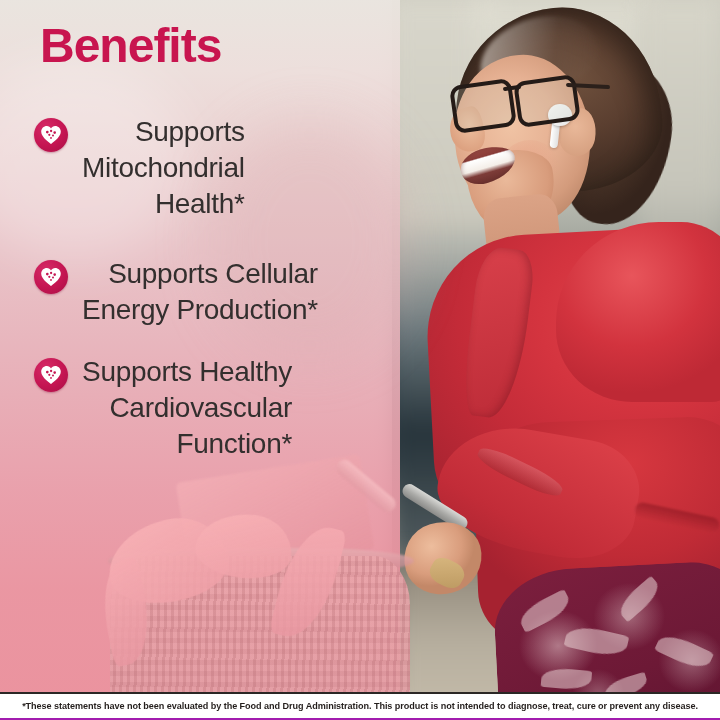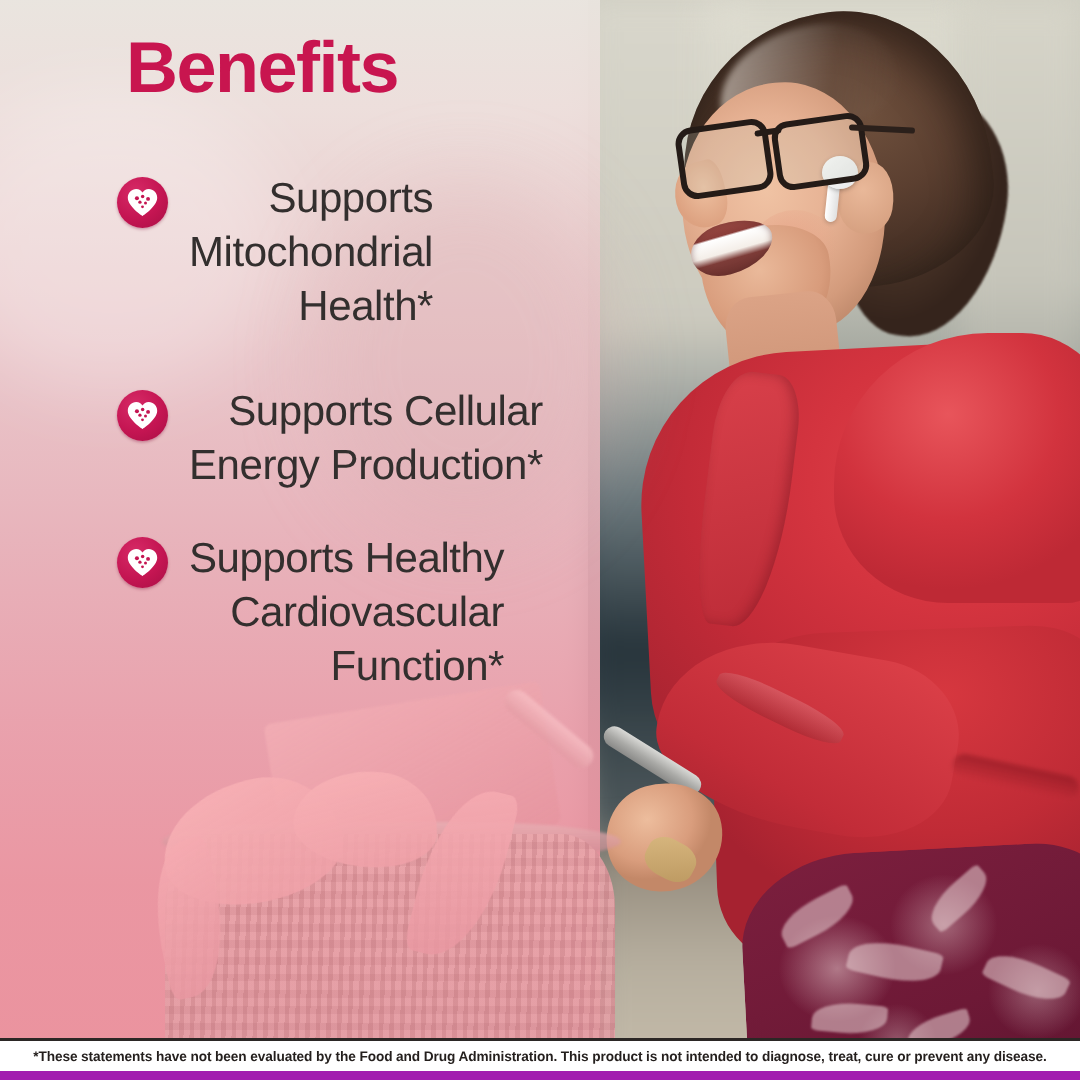--- a/index.html
+++ b/index.html
@@ -290,21 +290,21 @@
   .handlebar-ghost{
     position:absolute;left:330px;top:478px;width:72px;height:16px;
     background:linear-gradient(180deg,rgba(250,196,200,.7),rgba(222,150,158,.5));
     border-radius:8px;transform:rotate(40deg);filter:blur(1px);
   }
   .blur-shape{
     position:absolute;border-radius:50%;filter:blur(26px);
   }
 
   
-  .content{position:absolute;left:0;top:0;width:400px;height:720px;margin-left:44px;}
+  .content{position:absolute;left:0;top:0;width:400px;height:720px;}
   .title{
     position:absolute;left:40px;top:22px;
     font-size:48px;font-weight:bold;letter-spacing:-1px;
     color:#c8154f;
     line-height:1;
     white-space:nowrap;
   }
   .benefit{
     position:absolute;left:34px;
     display:flex;align-items:flex-start;gap:14px;
@@ -327,21 +327,21 @@
     font-size:28px;line-height:1.28;color:#332f2e;
     font-weight:400;letter-spacing:-.3px;
     white-space:pre-line;
   }
 
   
   .disclaimer{
     position:absolute;left:0;top:692px;width:720px;height:28px;
     background:#ffffff;
     border-top:2px solid #2b2725;
-    border-bottom:6px solid #a21caf;
+    border-bottom:2px solid #a21caf;
     display:flex;align-items:center;
     box-sizing:border-box;
   }
   .disclaimer span{
     display:block;width:100%;
     padding:0 6px;
     font-size:9.2px;font-weight:bold;
     color:#241f1d;
     letter-spacing:-.06px;
     text-align:center;

